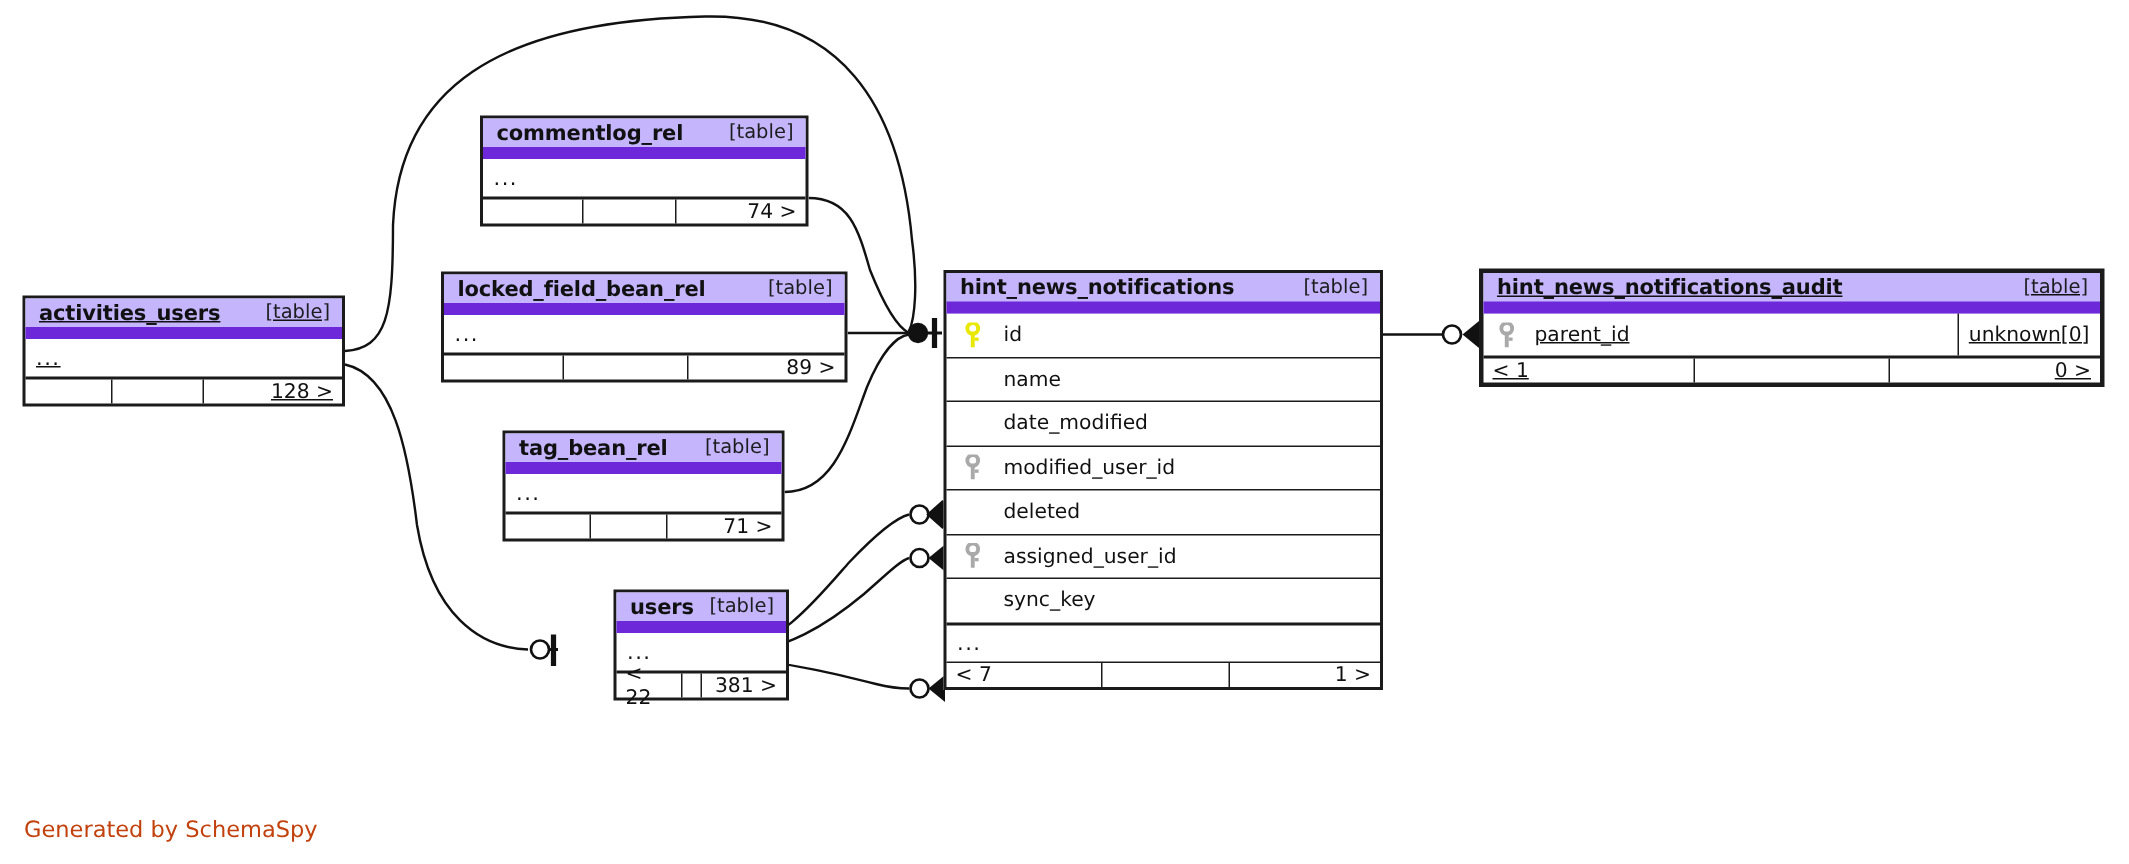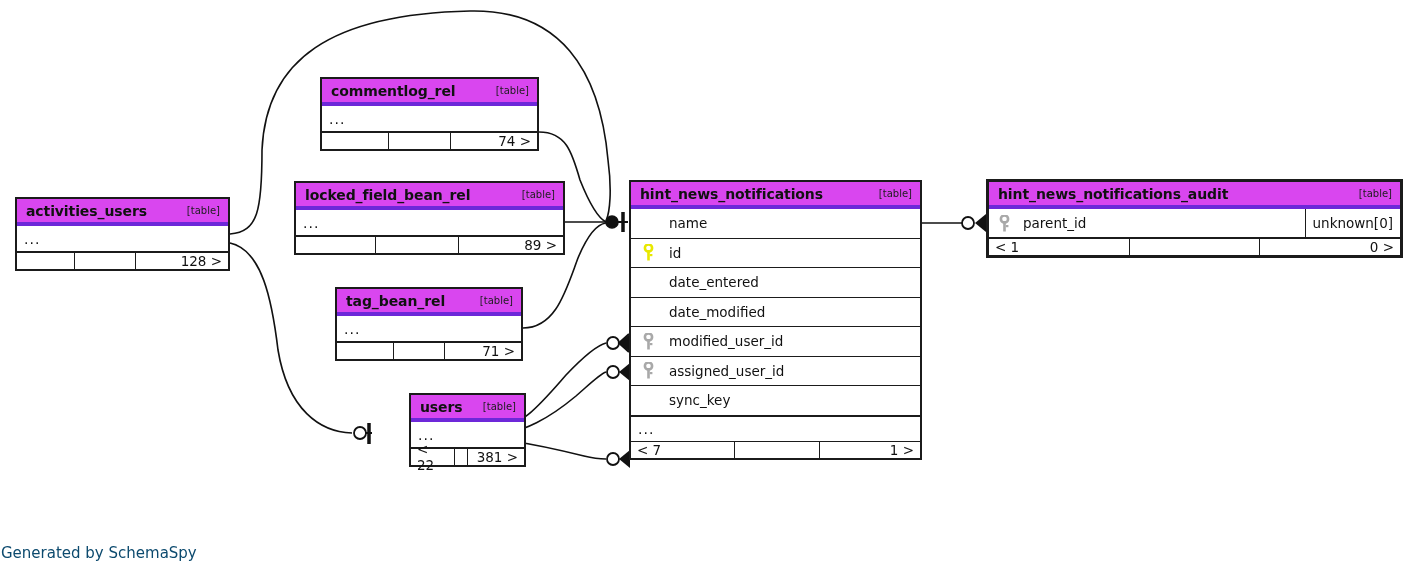--- a/index.html
+++ b/index.html
@@ -32,39 +32,40 @@
   .node {
     position: absolute;
     background: #ffffff;
     border: 2px solid #1b1b1b;
     box-sizing: border-box;
     font-size: 13.5px;
     color: #111111;
   }
   .node.focal {
     border-width: 3px;
+    text-decoration: underline;
   }
   .node-header {
-    background: #d946ef;
-    border-bottom: 4px solid #6d28d9;
+    background: #c4b5fd;
+    border-bottom: 8px solid #6d28d9;
     height: 27px;
     display: flex;
     align-items: center;
     justify-content: space-between;
     padding: 0 8px 0 9px;
     box-sizing: border-box;
     white-space: nowrap;
   }
   .node-title {
     font-weight: bold;
     font-size: 14px;
     letter-spacing: -0.1px;
   }
   .node-kind {
-    font-size: 10px;
+    font-size: 13px;
     color: #1d1d1d;
     padding-left: 14px;
   }
 
   
   .col-row {
     height: 29.5px;
     border-bottom: 1px solid #1b1b1b;
     display: flex;
     align-items: center;
@@ -126,24 +127,24 @@
   .foot-left   { justify-content: flex-start; }
   .foot-mid    { justify-content: center; }
   .foot-right  { justify-content: flex-end; }
 
   
   .key-ico { display: block; }
 
   
   #credit {
     position: absolute;
-    left: 1px;
+    left: 16px;
     top: 544px;
     font-size: 15px;
-    color: #0c4a6e;
+    color: #c2410c;
   }
 </style>
 </head>
 <body>
 
 <div id="canvas">
 
   <svg id="edges" viewBox="0 0 1419 576" width="1419" height="576" xmlns="http://www.w3.org/2000/svg">
     <g fill="none" stroke="#111111" stroke-width="1.6">
 
@@ -194,21 +195,21 @@
       <line x1="369" y1="423" x2="369" y2="444" stroke="#111111" stroke-width="3.5"></line>
       <line x1="366" y1="433" x2="372" y2="433" stroke="#111111" stroke-width="2"></line>
     </g>
 
     <g>
       <circle cx="968" cy="223" r="6" fill="#ffffff" stroke="#111111" stroke-width="1.8"></circle>
       <path d="M975,223 L986,214 L986,232 Z" fill="#111111"></path>
     </g>
   </svg>
 
-  <div class="node" style="left:15px; top:197px; width:215px;">
+  <div class="node" style="left:15px; top:197px; width:215px;text-decoration:underline;">
     <div class="node-header">
       <span class="node-title">activities_users</span>
       <span class="node-kind">[table]</span>
     </div>
     <div class="ellipsis-row">...</div>
     <div class="foot-row">
       <div class="foot-cell foot-left" style="width:58px;"></div>
       <div class="foot-cell foot-mid" style="width:61px;"></div>
       <div class="foot-cell foot-right" style="flex:1;">128 &gt;</div>
     </div>
@@ -263,60 +264,60 @@
       <div class="foot-cell foot-left" style="width:44px;">&lt; 22</div>
       <div class="foot-cell foot-mid" style="width:12px;"></div>
       <div class="foot-cell foot-right" style="flex:1;">381 &gt;</div>
     </div>
   </div>
 
   <div class="node" style="left:629px; top:180px; width:293px;">
     <div class="node-header">
       <span class="node-title">hint_news_notifications</span>
       <span class="node-kind">[table]</span>
-    </div>
-
-    <div class="col-row">
-      <span class="col-keycell"></span>
-      <span class="col-name">name</span>
     </div>
 
     <div class="col-row">
       <span class="col-keycell">
         <svg class="key-ico" width="11" height="17" viewBox="0 0 11 17">
           <circle cx="5.5" cy="4" r="3.6" fill="none" stroke="#e8e800" stroke-width="2.6"></circle>
           <rect x="4.2" y="6" width="2.6" height="10.5" fill="#e8e800"></rect>
           <rect x="6.8" y="10" width="2.6" height="2.2" fill="#e8e800"></rect>
         </svg>
       </span>
       <span class="col-name">id</span>
     </div>
 
     <div class="col-row">
       <span class="col-keycell"></span>
-      <span class="col-name">date_entered</span>
-    </div>
+      <span class="col-name">name</span>
+    </div>
+
 
     <div class="col-row">
       <span class="col-keycell"></span>
       <span class="col-name">date_modified</span>
     </div>
 
     <div class="col-row">
       <span class="col-keycell">
         <svg class="key-ico" width="11" height="17" viewBox="0 0 11 17">
           <circle cx="5.5" cy="4" r="3.6" fill="none" stroke="#a9a9a9" stroke-width="2.6"></circle>
           <rect x="4.2" y="6" width="2.6" height="10.5" fill="#a9a9a9"></rect>
           <rect x="6.8" y="10" width="2.6" height="2.2" fill="#a9a9a9"></rect>
         </svg>
       </span>
       <span class="col-name">modified_user_id</span>
     </div>
 
 
+    <div class="col-row">
+      <span class="col-keycell"></span>
+      <span class="col-name">deleted</span>
+    </div>
 
     <div class="col-row">
       <span class="col-keycell">
         <svg class="key-ico" width="11" height="17" viewBox="0 0 11 17">
           <circle cx="5.5" cy="4" r="3.6" fill="none" stroke="#a9a9a9" stroke-width="2.6"></circle>
           <rect x="4.2" y="6" width="2.6" height="10.5" fill="#a9a9a9"></rect>
           <rect x="6.8" y="10" width="2.6" height="2.2" fill="#a9a9a9"></rect>
         </svg>
       </span>
       <span class="col-name">assigned_user_id</span>

